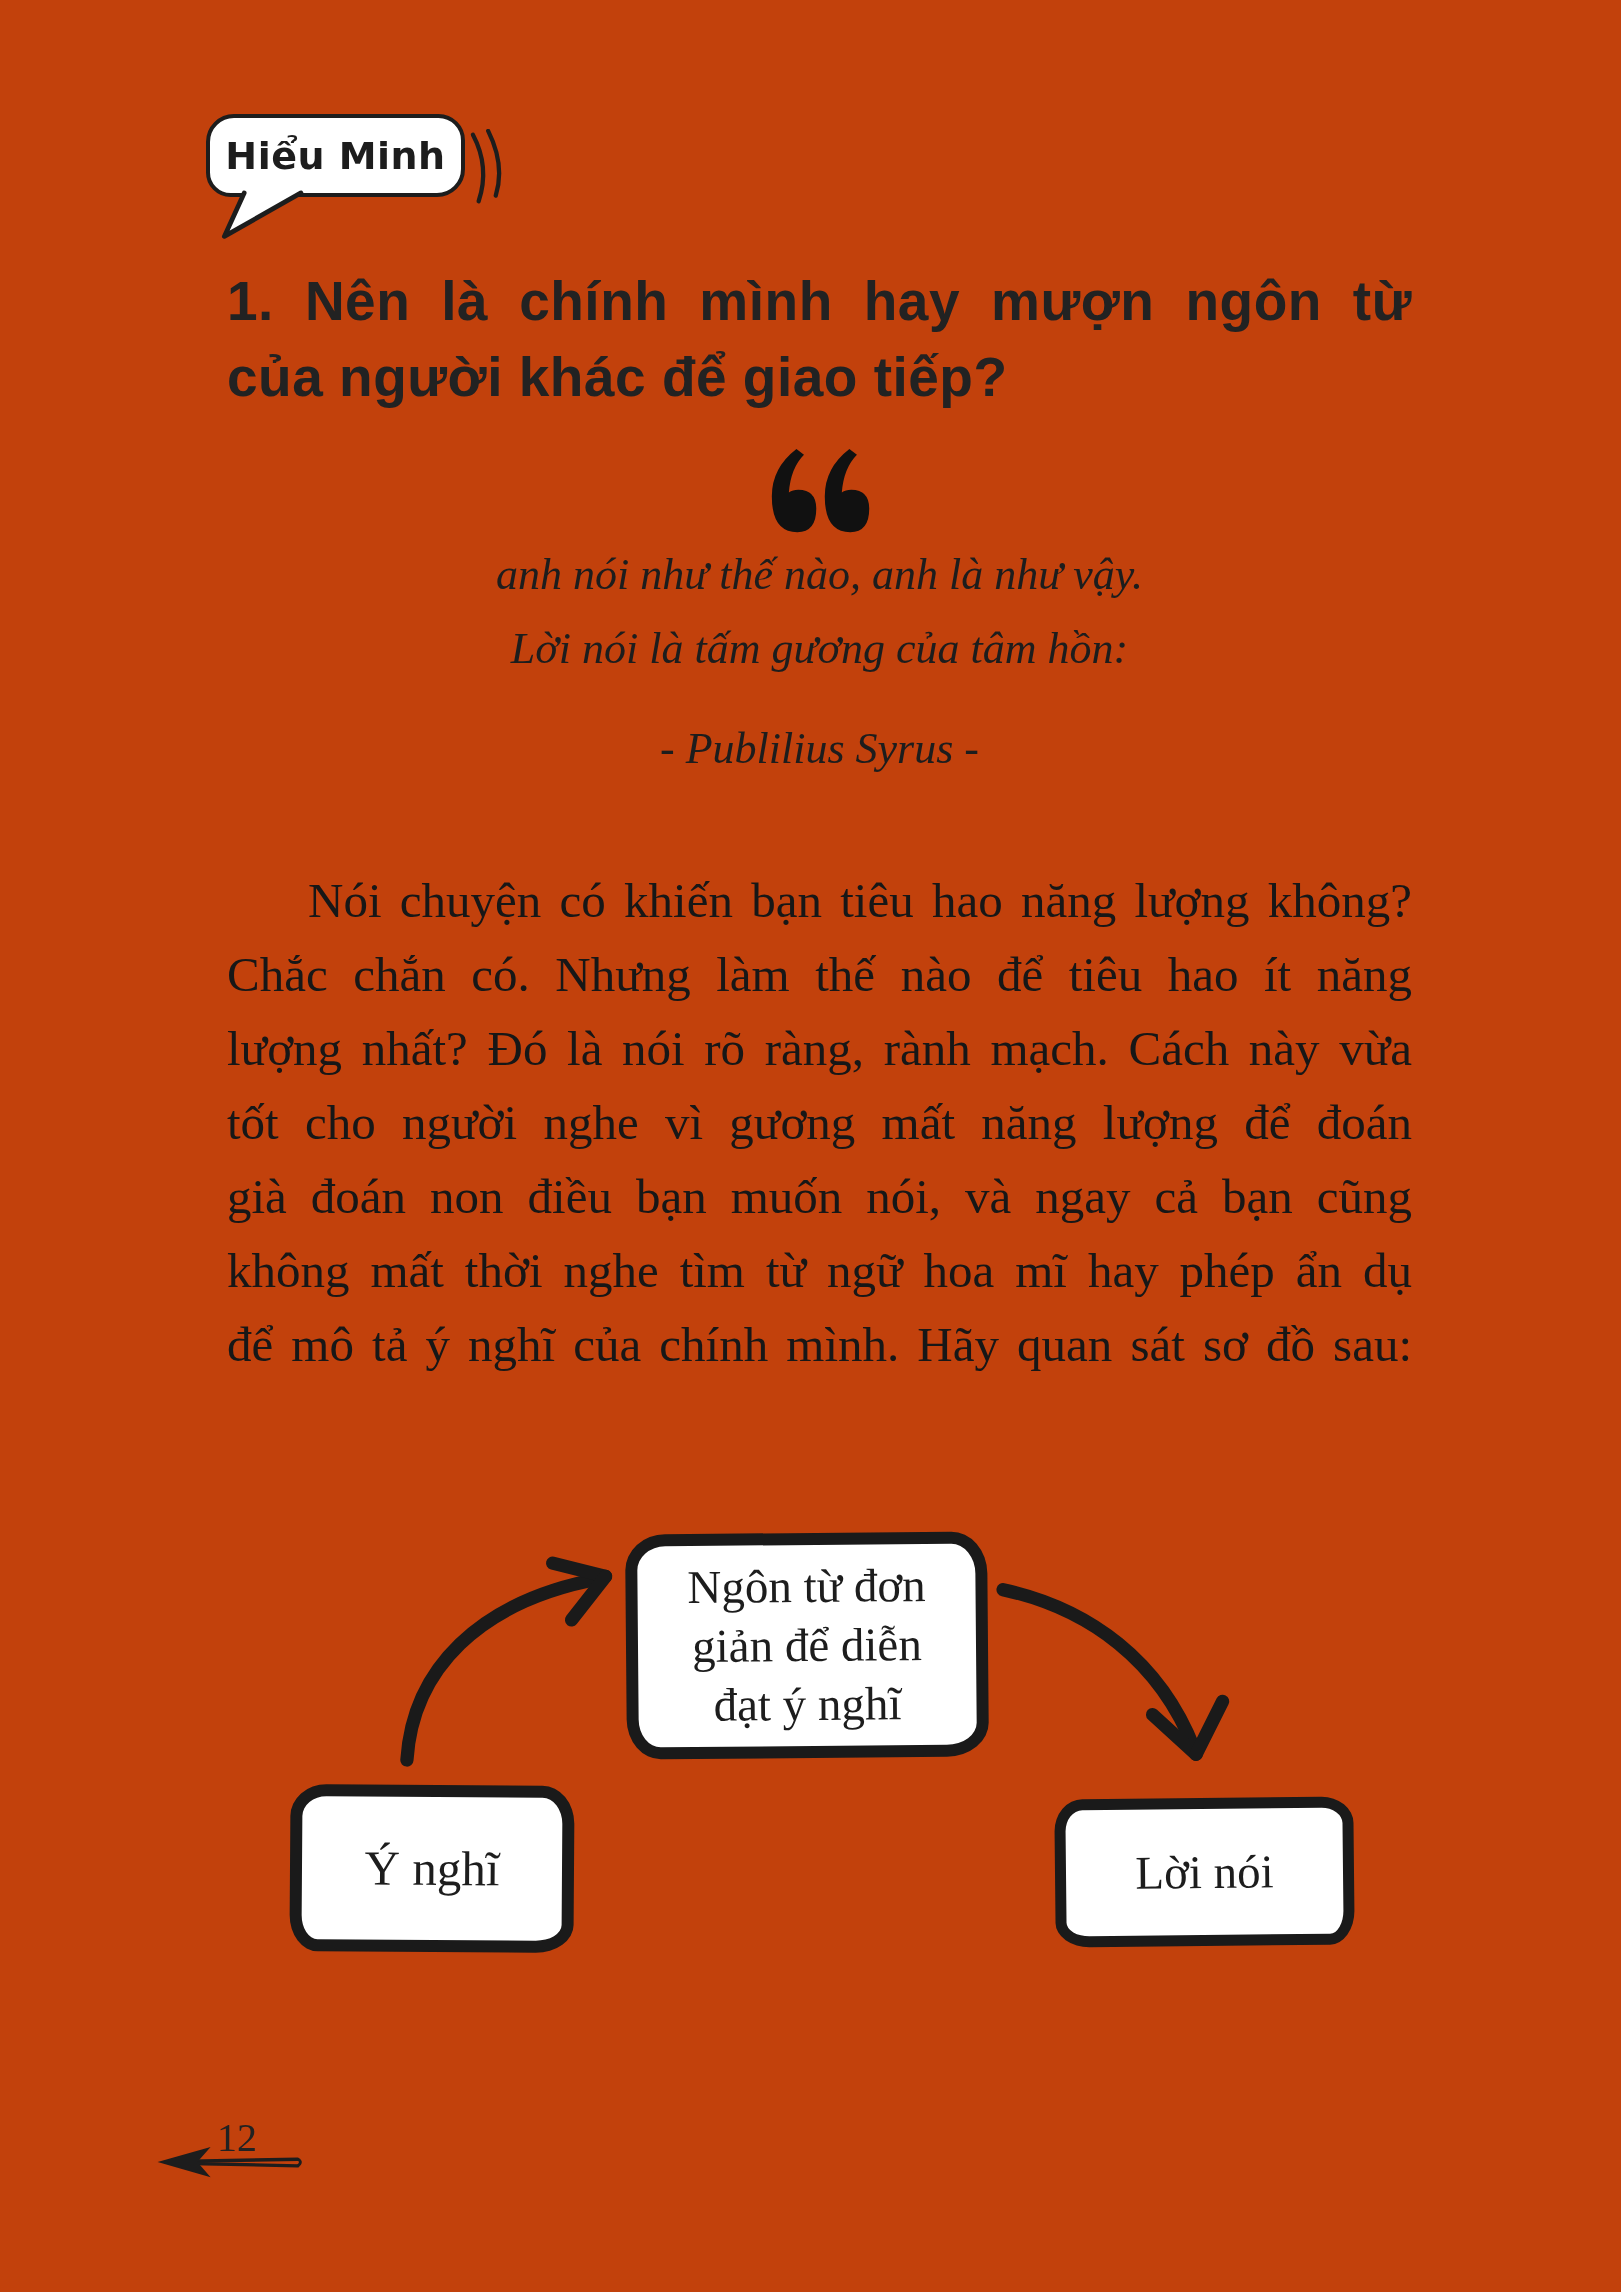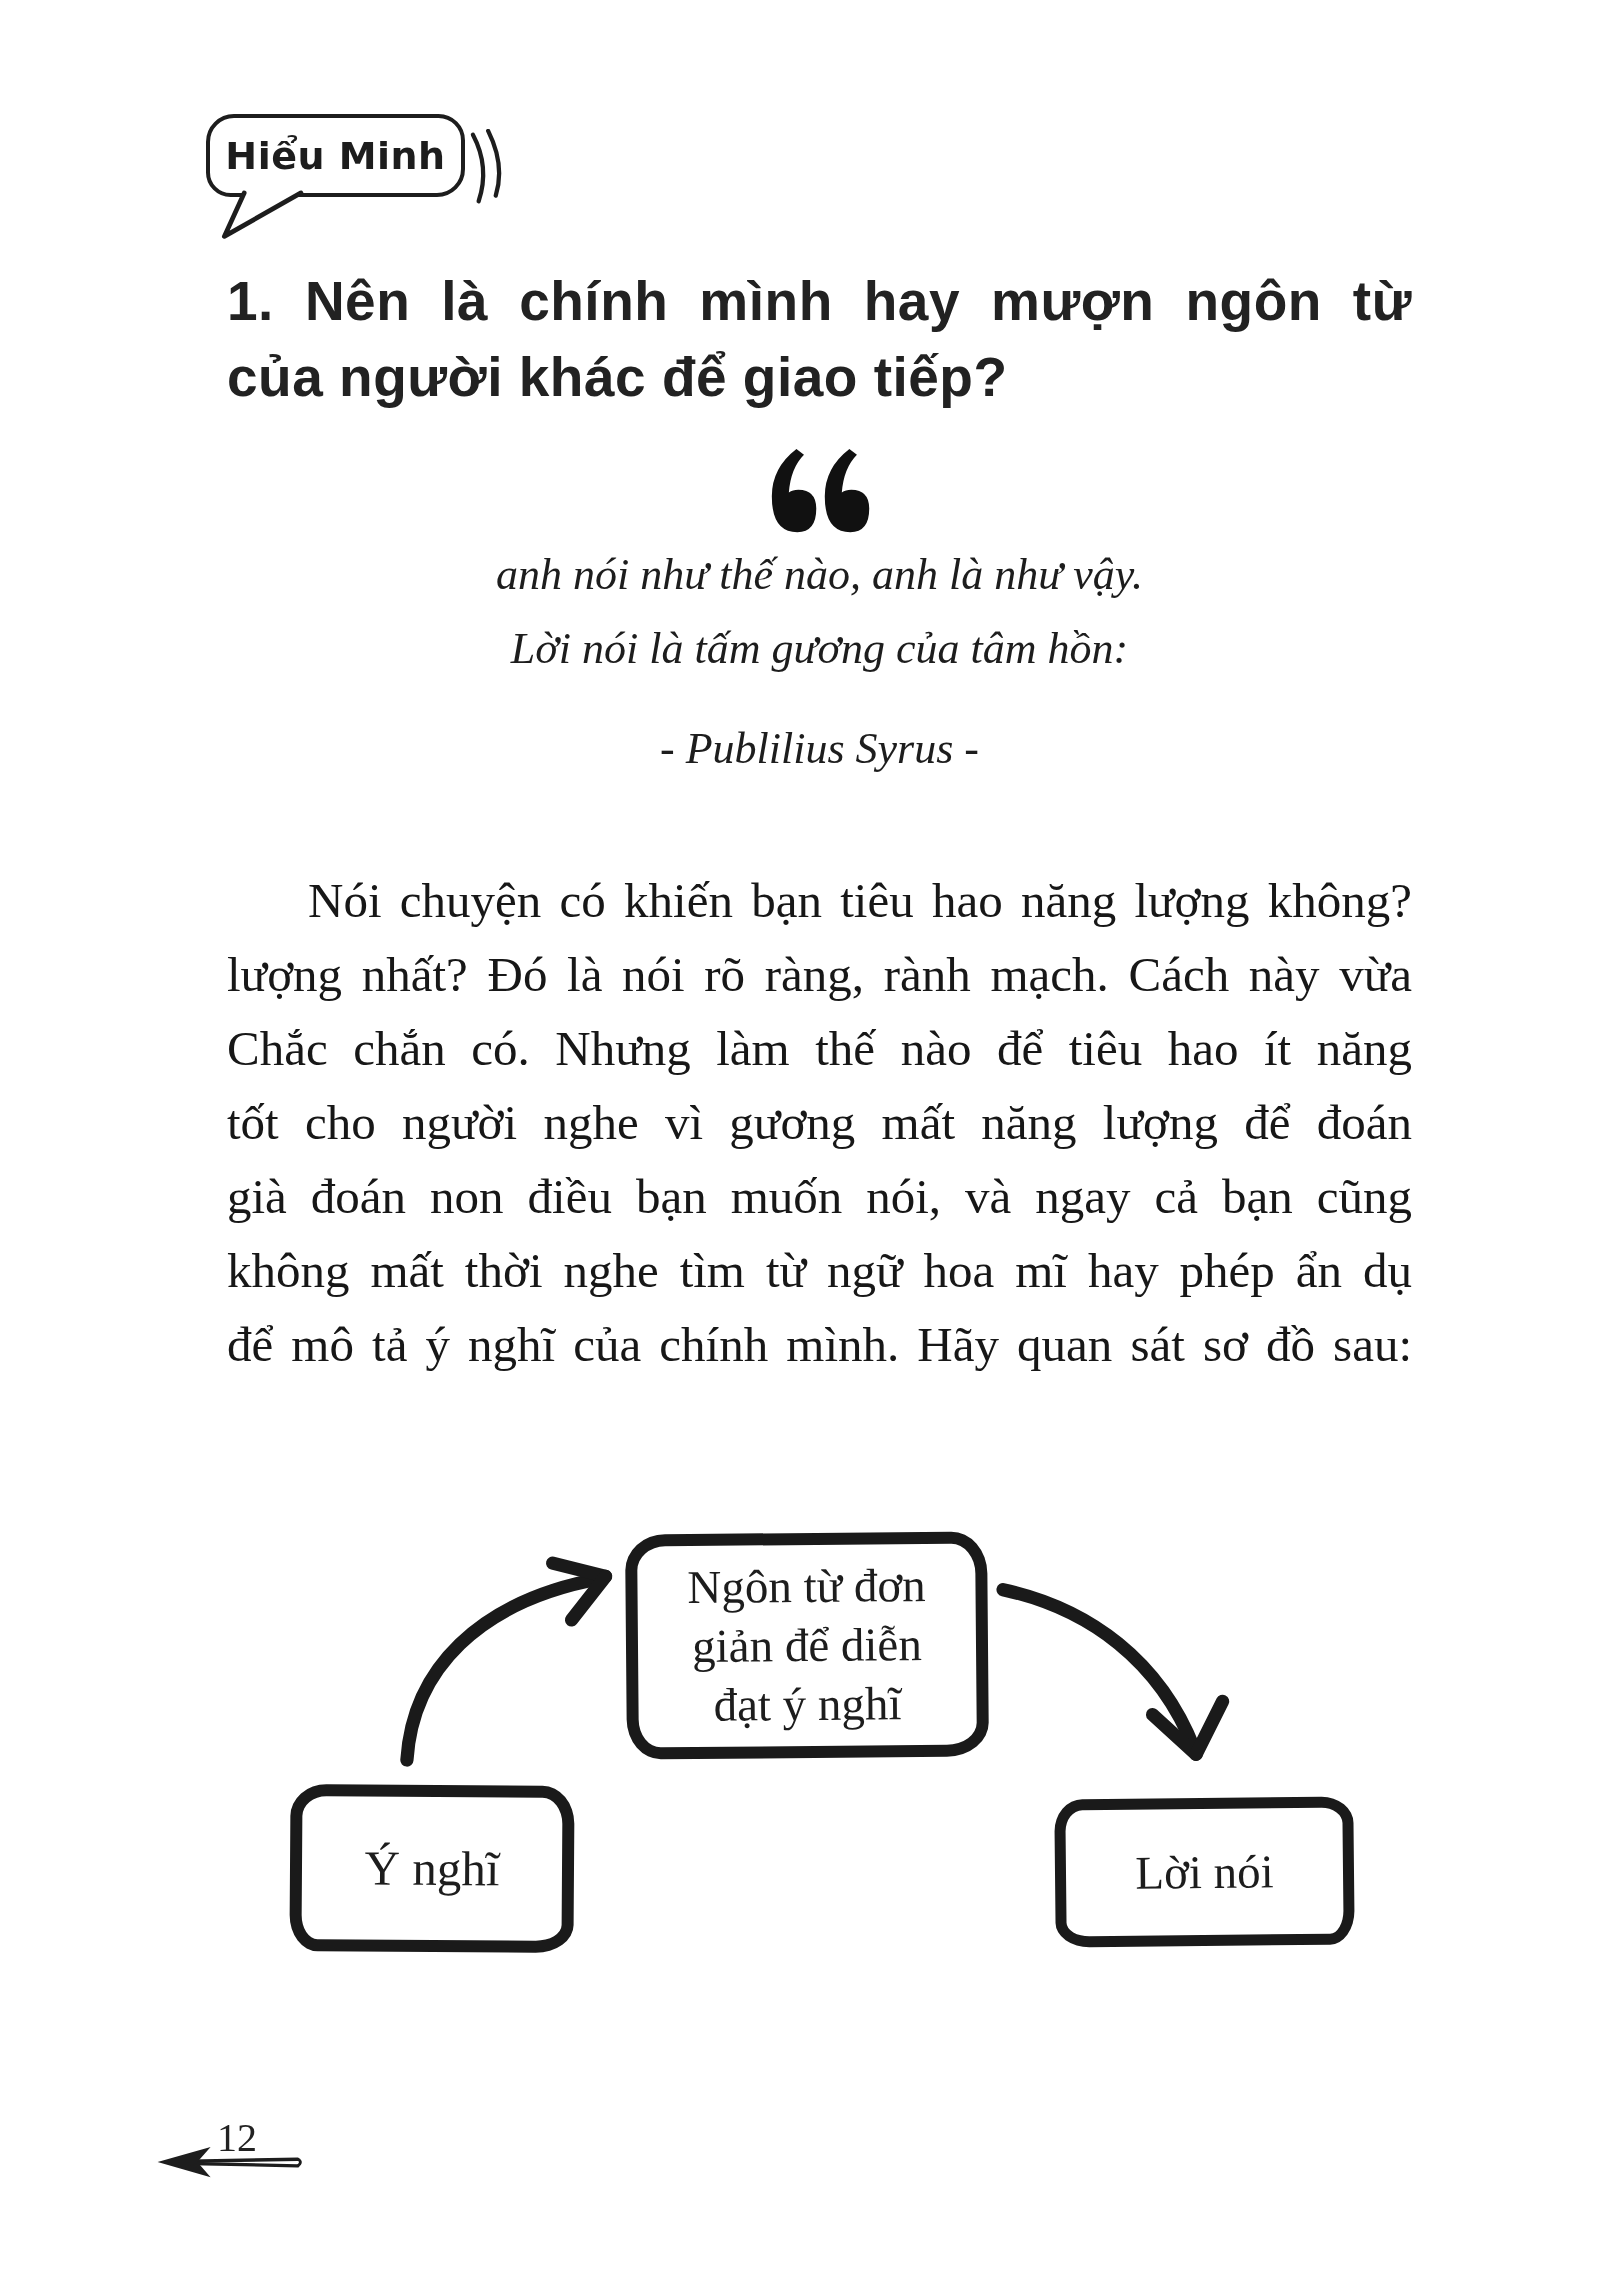--- a/index.html
+++ b/index.html
@@ -1,21 +1,21 @@
 <!DOCTYPE html>
 <html style="font-size:15px"><head>
 <meta charset="utf-8">
 <style>
   html,body { margin:0; padding:0; background:#e8e8e8; }
   .page {
     position: relative;
     width: 1621px;
     height: 2292px;
     margin: 0 auto;
-    background: #ffffff;
+    background: #c2410c;
     overflow: hidden;
     color: #1d1d1d;
   }
 
   
   .badge {
     position: absolute;
     left: 206px; top: 114px;
     width: 259px; height: 83px;
     border: 4.7px solid #1d1d1d;
@@ -153,22 +153,22 @@
   </svg>
 
   <div class="quote-lines">
     <div>anh nói như thế nào, anh là như vậy.</div>
     <div>Lời nói là tấm gương của tâm hồn:</div>
   </div>
   <div class="quote-attrib">- Publilius Syrus -</div>
 
   <div class="body-par">
     <div class="just indent">Nói chuyện có khiến bạn tiêu hao năng lượng không?</div>
+    <div class="just">Chắc chắn có. Nhưng làm thế nào để tiêu hao ít năng</div>
     <div class="just">lượng nhất? Đó là nói rõ ràng, rành mạch. Cách này vừa</div>
-    <div class="just">Chắc chắn có. Nhưng làm thế nào để tiêu hao ít năng</div>
     <div class="just">tốt cho người nghe vì gương mất năng lượng để đoán</div>
     <div class="just">già đoán non điều bạn muốn nói, và ngay cả bạn cũng</div>
     <div class="just">không mất thời nghe tìm từ ngữ hoa mĩ hay phép ẩn dụ</div>
     <div class="just">để mô tả ý nghĩ của chính mình. Hãy quan sát sơ đồ sau:</div>
   </div>
 
   <div class="dbox dbox-words">
     <div>
       <div>Ngôn từ đơn</div>
       <div>giản để diễn</div>

